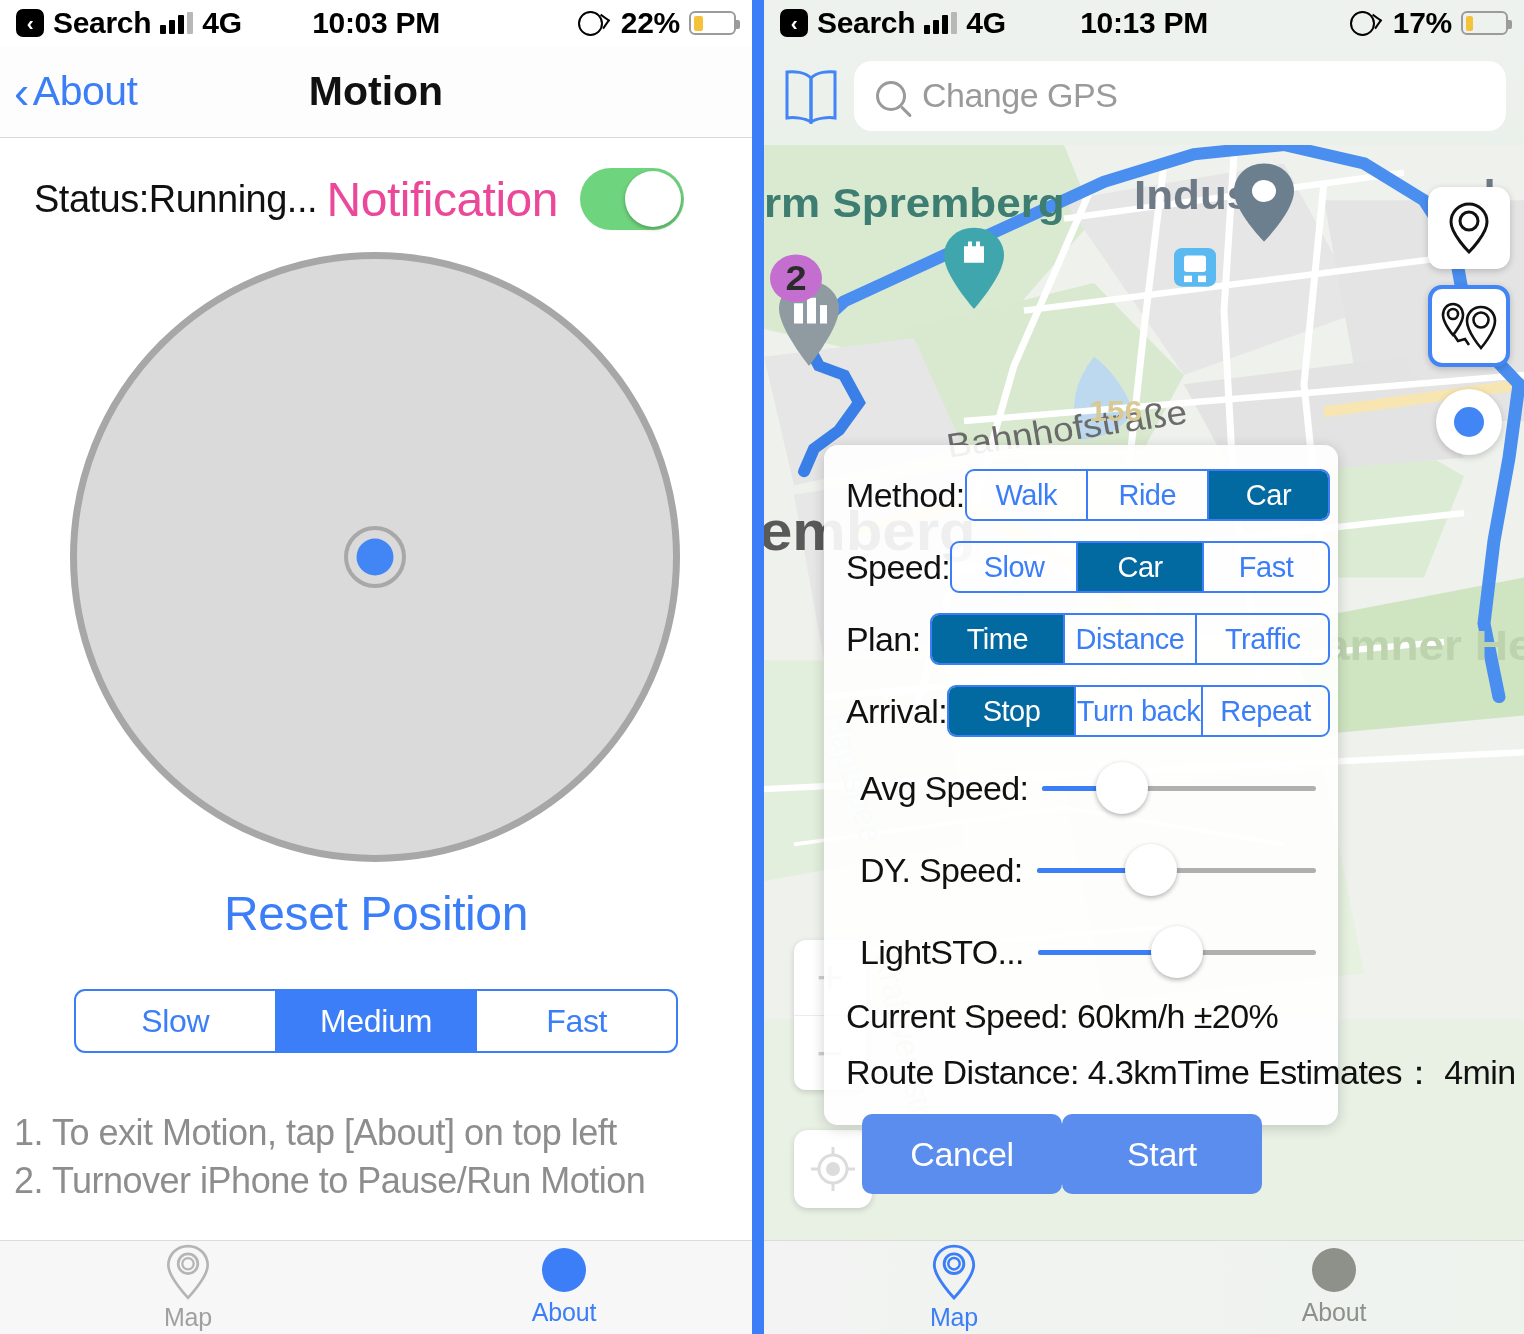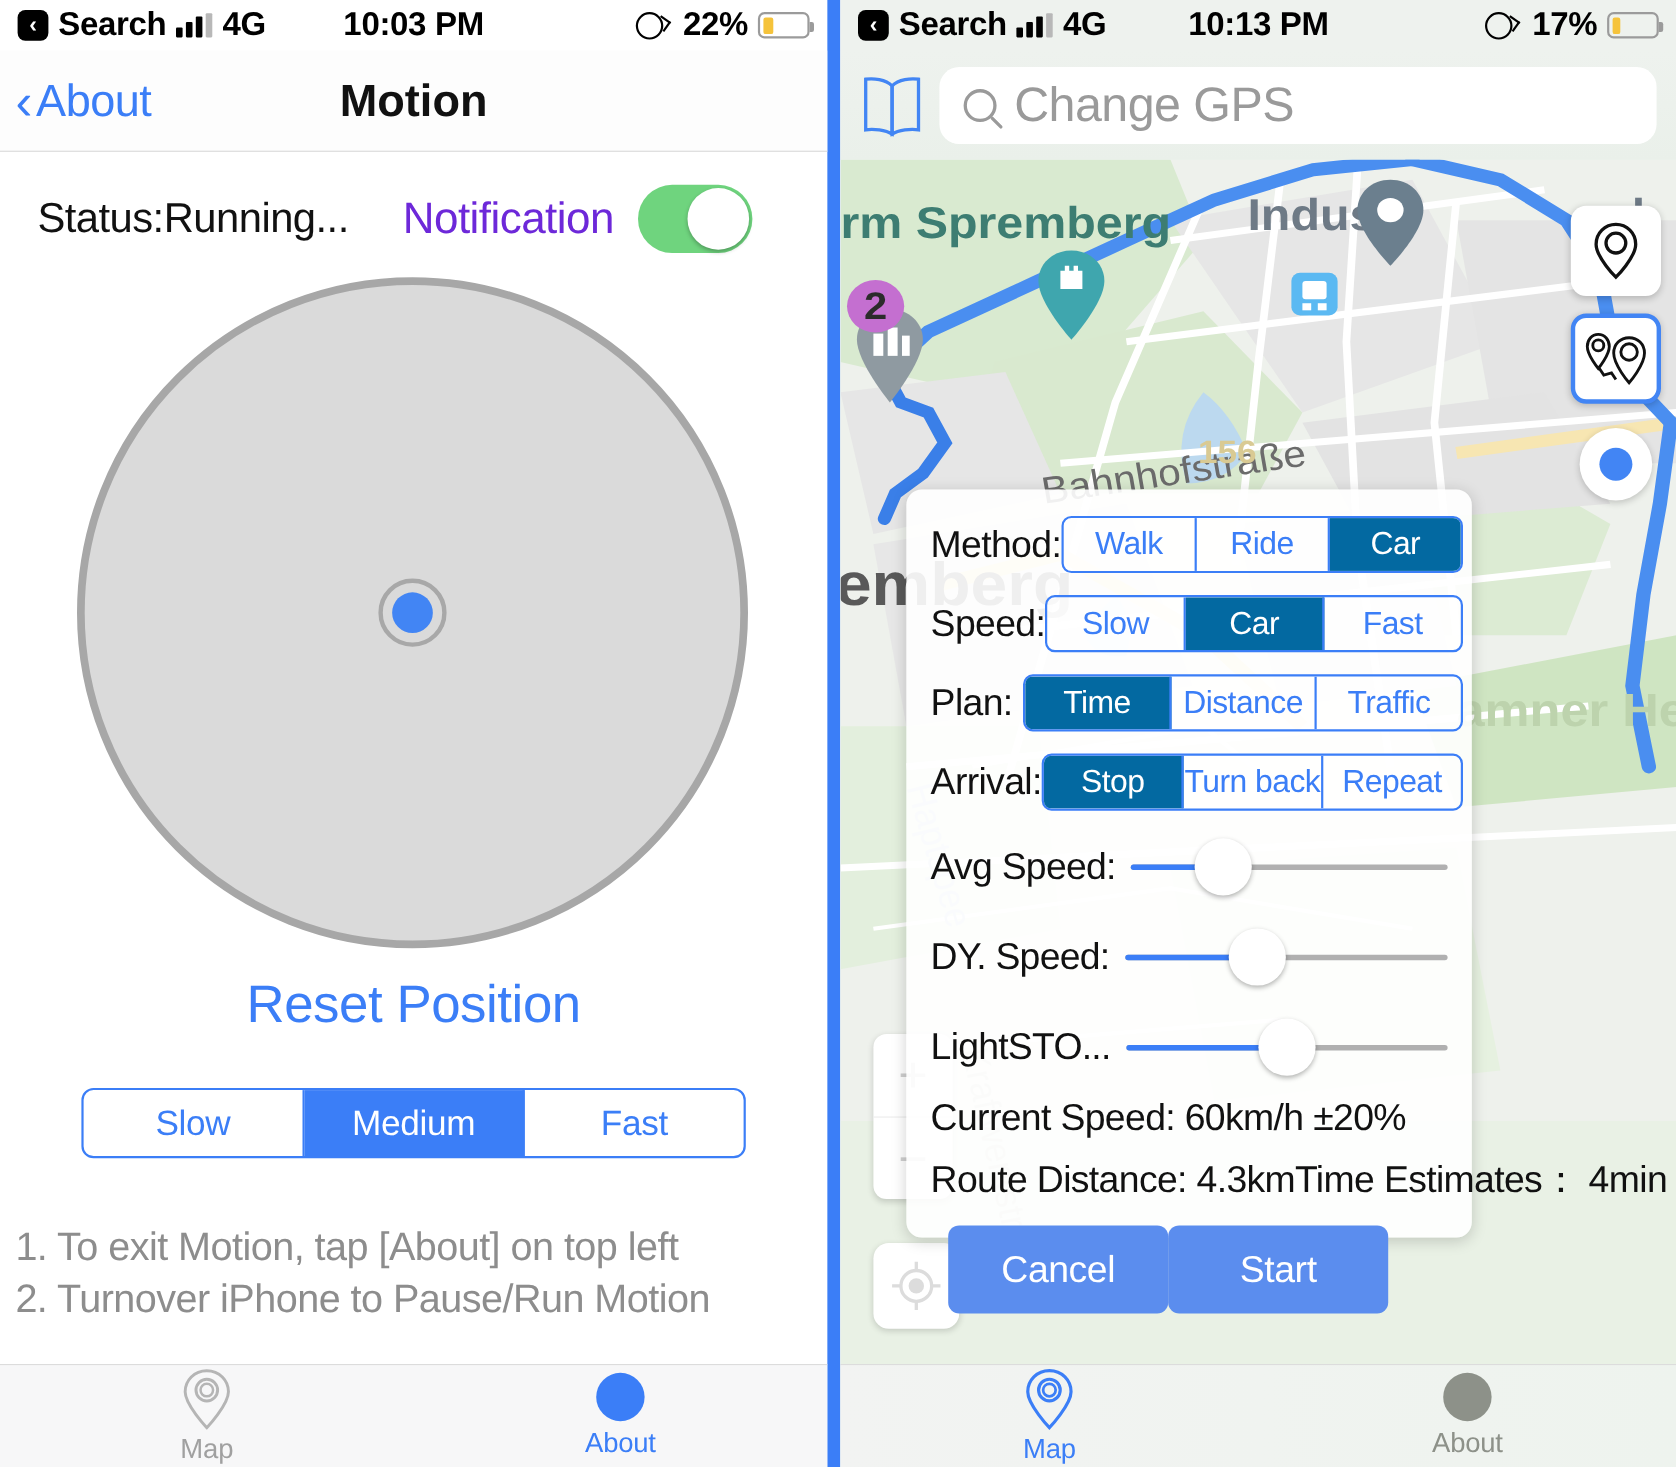--- a/index.html
+++ b/index.html
@@ -41,21 +41,21 @@
     border-bottom:1px solid #d9d9d9; background:#fdfdfd; }
   .nav-back { display:flex; align-items:center; color:#3b7ef7; font-size:41px;
     padding-left:14px; letter-spacing:-0.5px; }
   .chev { font-size:46px; font-weight:400; margin-right:4px; line-height:1; }
   .nav-title { position:absolute; left:0; right:0; text-align:center; font-size:41px;
     font-weight:700; color:#111; pointer-events:none; }
 
   .status-row { display:flex; align-items:center; padding:30px 34px 0 34px; }
   .status-text { font-size:38px; color:#111; letter-spacing:-0.5px; }
   .notif-wrap { margin-left:auto; display:flex; align-items:center; gap:22px; padding-right:34px; }
-  .notif-label { font-size:40px; color:#6d28d9; letter-spacing:-0.5px; }
+  .notif-label { font-size:48px; color:#ec4899; letter-spacing:-0.5px; }
   .toggle { width:104px; height:62px; background:#6fd47e; border-radius:31px;
     position:relative; }
   .toggle i { position:absolute; top:3px; right:3px; width:56px; height:56px;
     background:#fff; border-radius:50%; box-shadow:0 2px 4px rgba(0,0,0,.28); }
 
   .joystick-area { position:relative; height:650px; }
   .joystick { position:absolute; left:70px; top:22px; width:610px; height:610px;
     border-radius:50%; background:#dadada; border:7px solid #a7a7a7; }
   .jring { position:absolute; left:50%; top:50%; transform:translate(-50%,-50%);
     width:62px; height:62px; border-radius:50%; border:4px solid #a8a8a8; background:#dadada; }
@@ -92,21 +92,21 @@
     display:flex; flex-direction:column; background:#eef3ee; overflow:hidden; }
   .searchbar-wrap { height:99px; display:flex; align-items:center; gap:14px;
     padding:0 18px; background:linear-gradient(180deg,#eef2ee,#eaf0ea); }
   .book { width:58px; height:56px; flex:none; }
   .searchfield { flex:1; height:70px; background:#fff; border-radius:18px;
     display:flex; align-items:center; gap:16px; padding:0 22px; }
   .mag { width:30px; height:30px; border:3px solid #9a9a9a; border-radius:50%;
     position:relative; flex:none; }
   .mag:after { content:""; position:absolute; right:-10px; bottom:-5px; width:14px;
     height:3px; background:#9a9a9a; transform:rotate(45deg); border-radius:2px; }
-  .searchfield span { font-size:44px; color:#9a9a9a; letter-spacing:-0.5px; }
+  .searchfield span { font-size:34px; color:#9a9a9a; letter-spacing:-0.5px; }
 
   .map { position:relative; flex:1; overflow:hidden; background:#eaf0ea; }
   .mapsvg { position:absolute; inset:0; width:100%; height:100%; }
 
   .mapbtn { position:absolute; background:#fff; border-radius:14px;
     box-shadow:0 2px 7px rgba(0,0,0,.2); display:flex; align-items:center; justify-content:center; }
   .mapbtn.sel { border:4px solid #4285f4; }
   .zoomctl { position:absolute; left:30px; top:795px; width:72px; height:150px;
     background:#fff; border-radius:12px; box-shadow:0 2px 6px rgba(0,0,0,.16);
     display:flex; flex-direction:column; }
@@ -125,21 +125,21 @@
   .dlabel { font-size:34px; color:#111; letter-spacing:-0.6px; white-space:nowrap; }
   .dseg { margin-left:auto; margin-right:8px; width:400px; height:52px;
     border:2px solid #3b7ef7; border-radius:9px; display:flex; overflow:hidden;
     background:rgba(255,255,255,.55); }
   .dseg > div { flex:1; display:flex; align-items:center; justify-content:center;
     font-size:29px; color:#3b7ef7; border-right:2px solid #3b7ef7;
     letter-spacing:-0.5px; white-space:nowrap; }
   .dseg > div:last-child { border-right:none; }
   .dseg > div.on { background:#0369a1; color:#fff; }
 
-  .slrow { display:flex; align-items:center; height:82px; padding-left:22px; }
+  .slrow { display:flex; align-items:center; height:82px; padding-left:36px; }
   .sllabel { font-size:34px; color:#111; letter-spacing:-0.7px; white-space:nowrap; }
   .slider { margin-left:14px; margin-right:22px; flex:1; height:50px; position:relative;
     display:flex; align-items:center; }
   .track { position:absolute; left:0; right:0; height:5px; background:#b0b0b0; border-radius:3px; }
   .fill { position:absolute; left:0; height:5px; background:#3b7ef7; border-radius:3px; }
   .knob { position:absolute; width:52px; height:52px; border-radius:50%; background:#fff;
     box-shadow:0 2px 5px rgba(0,0,0,.3); transform:translateX(-50%); }
 
   .infoline { font-size:34px; color:#111; padding:4px 0 0 22px; letter-spacing:-0.6px;
     white-space:nowrap; }

